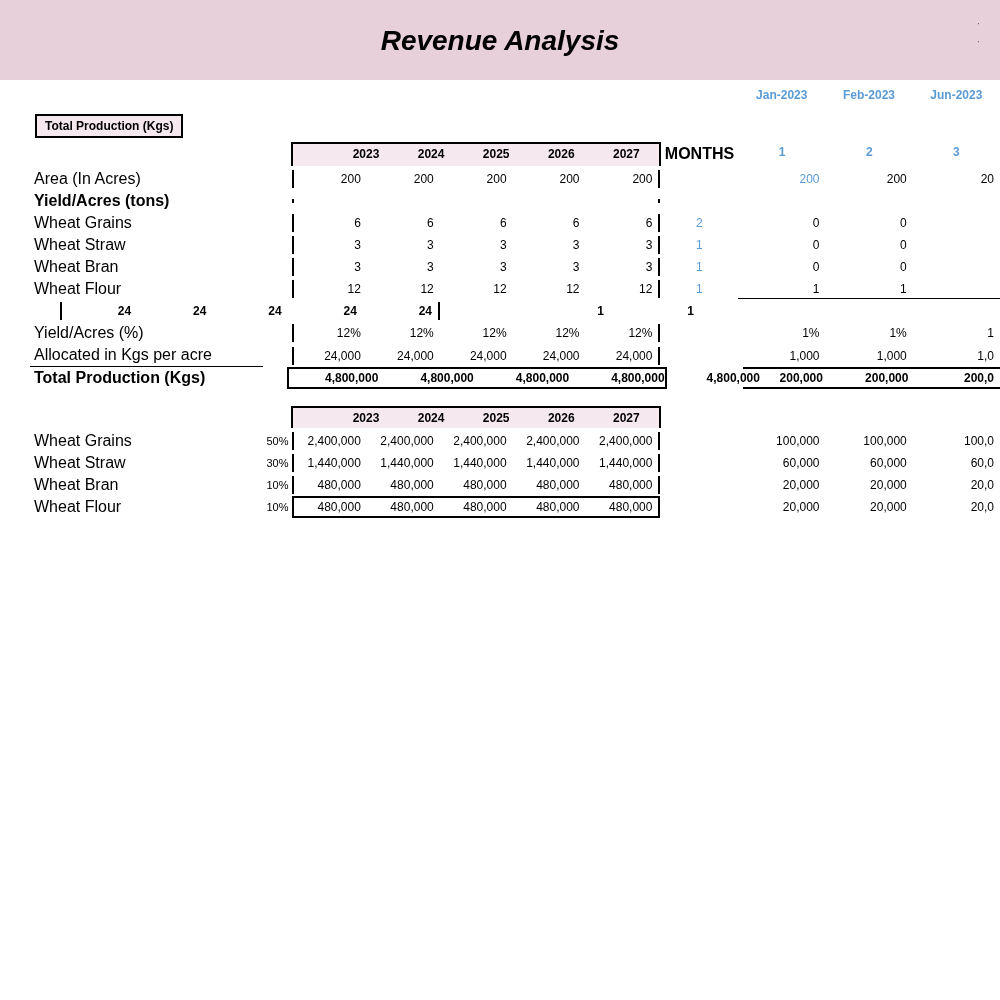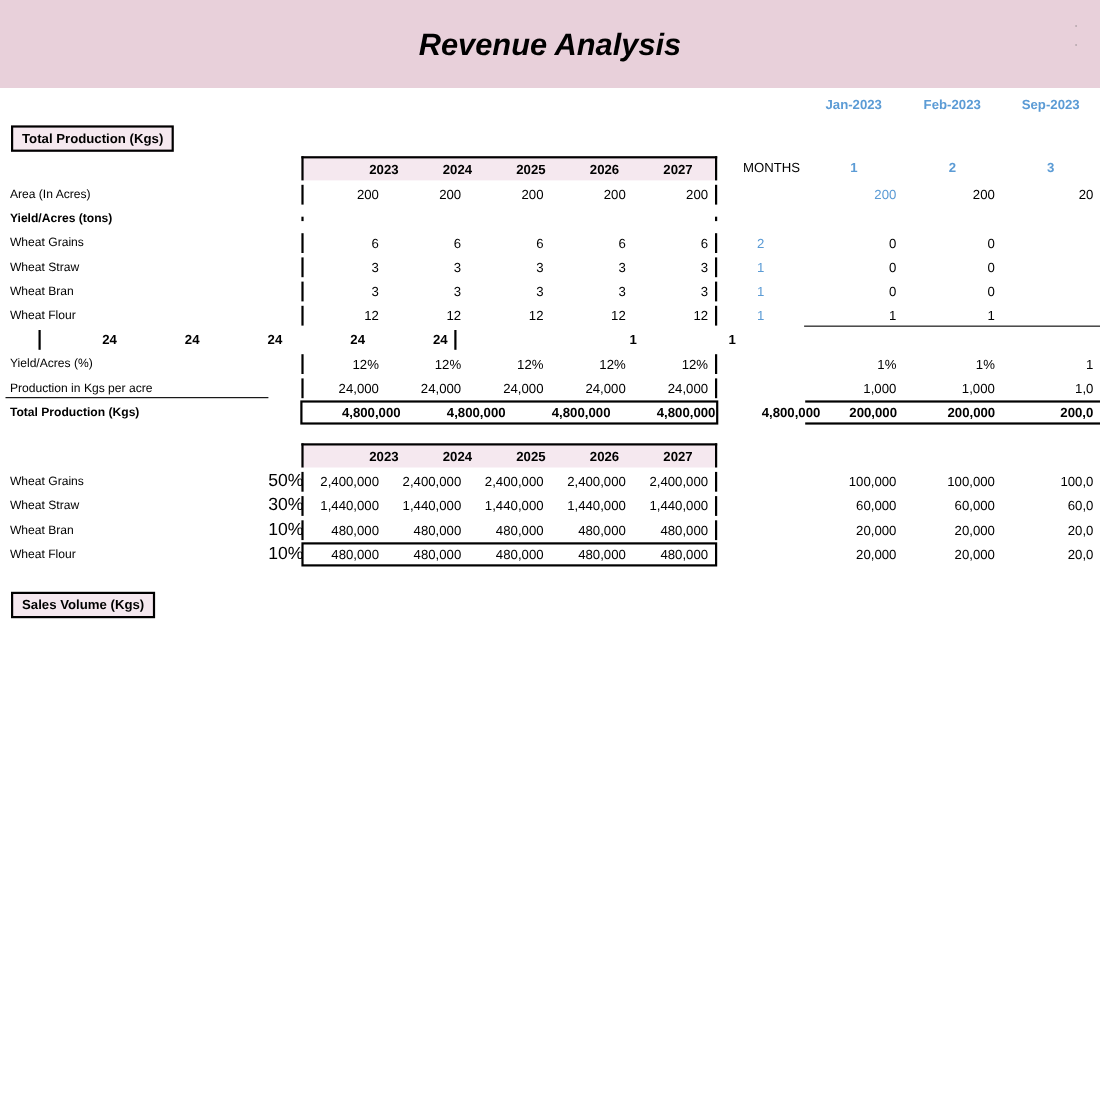--- a/index.html
+++ b/index.html
@@ -43,28 +43,28 @@
     
     .data-row {
       display: flex;
       align-items: center;
       min-height: 22px;
     }
 
     .row-label {
       width: 240px;
       padding: 2px 4px;
-      font-size: 11px;
+      font-size: 16px;
     }
     .row-label.bold { font-weight: bold; }
 
     .row-pct {
       width: 30px;
       text-align: center;
-      font-size: 16px;
+      font-size: 11px;
     }
 
     .row-years {
       width: 380px;
       display: flex;
       border-left: 2px solid #000;
       border-right: 2px solid #000;
     }
 
     .year-cell {
@@ -95,20 +95,21 @@
       font-size: 12px;
     }
     .month-cell.bold { font-weight: bold; }
 
     
     .section-gap { height: 15px; }
 
     
     .main-container {
       padding: 0 0 0 5px;
+      margin-left: 25px;
     }
 
     
     .top-header-area {
       display: flex;
       padding: 6px 0 2px;
     }
 
     .th-left { width: 240px; }
     .th-pct { width: 30px; }
@@ -142,23 +143,23 @@
     }
     .yhr-cell {
       flex: 1;
       text-align: center;
       font-weight: bold;
       font-size: 12px;
       padding: 3px 2px;
     }
     .yhr-months-lbl {
       width: 80px;
-      text-align: right;
-      font-weight: normal;
-      font-size: 12px;
+      text-align: left;
+      font-weight: bold;
+      font-size: 16px;
       padding: 3px 4px;
     }
     .yhr-months {
       width: 270px;
       display: flex;
     }
     .yhr-month-cell {
       flex: 1;
       text-align: center;
       font-weight: bold;
@@ -197,21 +198,21 @@
   <div class="main-container">
 
     <div class="top-header-area">
       <div class="th-left"></div>
       <div class="th-pct"></div>
       <div class="th-years"></div>
       <div class="th-months-lbl"></div>
       <div class="th-months">
         <div class="th-month-cell">Jan-2023</div>
         <div class="th-month-cell">Feb-2023</div>
-        <div class="th-month-cell">Sep-2023</div>
+        <div class="th-month-cell">Jun-2023</div>
       </div>
     </div>
 
     <div class="section-label-row">
       <div style="width:5px"></div>
       <div class="bottom-section-header">Total Production (Kgs)</div>
     </div>
 
     <div class="years-hdr-row">
       <div class="yhr-left"></div>
@@ -361,21 +362,21 @@
             <div class="year-cell">12%</div>
           </div>
           <div class="row-months-label"></div>
           <div class="row-months">
             <div class="month-cell">1%</div>
             <div class="month-cell">1%</div>
             <div class="month-cell">1</div>
           </div>
         </div>
         <div class="data-row">
-          <div class="row-label" style="border-bottom: 1px solid rgb(0, 0, 0);">Production in Kgs per acre</div>
+          <div class="row-label" style="border-bottom: 1px solid rgb(0, 0, 0);">Allocated in Kgs per acre</div>
           <div class="row-pct"></div>
           <div class="row-years" style="border-left: 2px solid rgb(0, 0, 0); border-right: 2px solid rgb(0, 0, 0);">
             <div class="year-cell">24,000</div>
             <div class="year-cell">24,000</div>
             <div class="year-cell">24,000</div>
             <div class="year-cell">24,000</div>
             <div class="year-cell">24,000</div>
           </div>
           <div class="row-months-label"></div>
           <div class="row-months">
@@ -489,19 +490,15 @@
           <div class="row-months">
             <div class="month-cell">20,000</div>
             <div class="month-cell">20,000</div>
             <div class="month-cell">20,0</div>
           </div>
         </div>
       </div>
 
     <div class="section-gap"></div>
 
-    <div class="section-label-row">
-      <div style="width:5px"></div>
-      <div class="bottom-section-header">Sales Volume (Kgs)</div>
-    </div>
 
   </div>
 </div>
 
 </body></html>

